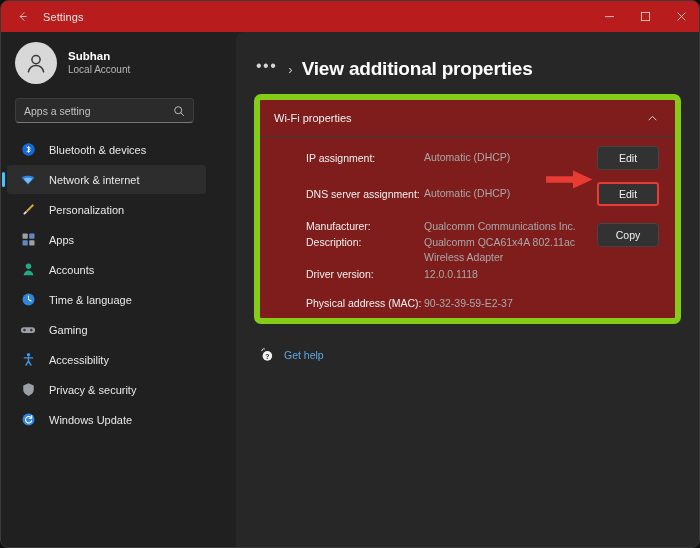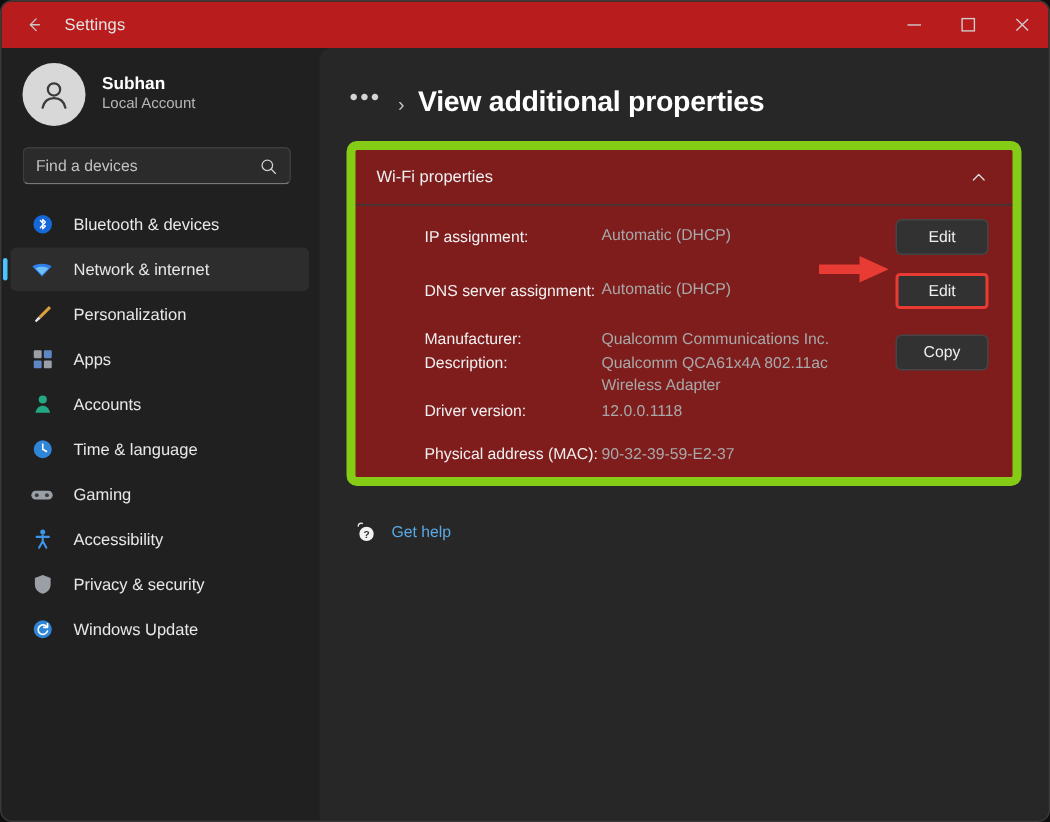--- a/index.html
+++ b/index.html
@@ -59,20 +59,21 @@
     display: flex; align-items: center; justify-content: center;
     color: #d0d0d0;
   }
   .win-btn svg { display:block; }
 
   
   .body {
     flex: 1 1 auto;
     display: flex;
     min-height: 0;
+    gap: 23px;
   }
 
   
   .sidebar {
     width: 212px;
     flex: 0 0 212px;
     background: #202020;
     padding: 0 7px 0 0;
     display: flex;
     flex-direction: column;
@@ -364,21 +365,21 @@
           </span>
         </div>
         <div class="account-text">
           <div class="account-name">Subhan</div>
           <div class="account-sub">Local Account</div>
         </div>
       </div>
 
       <div class="search-wrap">
         <div class="search-box">
-          <div class="search-placeholder">Find a devices</div>
+          <div class="search-placeholder">Apps a setting</div>
           <div class="search-icon">
             <svg width="12" height="12" viewBox="0 0 14 14" fill="none" stroke="currentColor" stroke-width="1">
               <circle cx="6.1" cy="6.1" r="4.1"></circle>
               <path d="M9.2 9.2 L12.4 12.4" stroke-linecap="round"></path>
             </svg>
           </div>
         </div>
       </div>
 
       <div class="nav">

